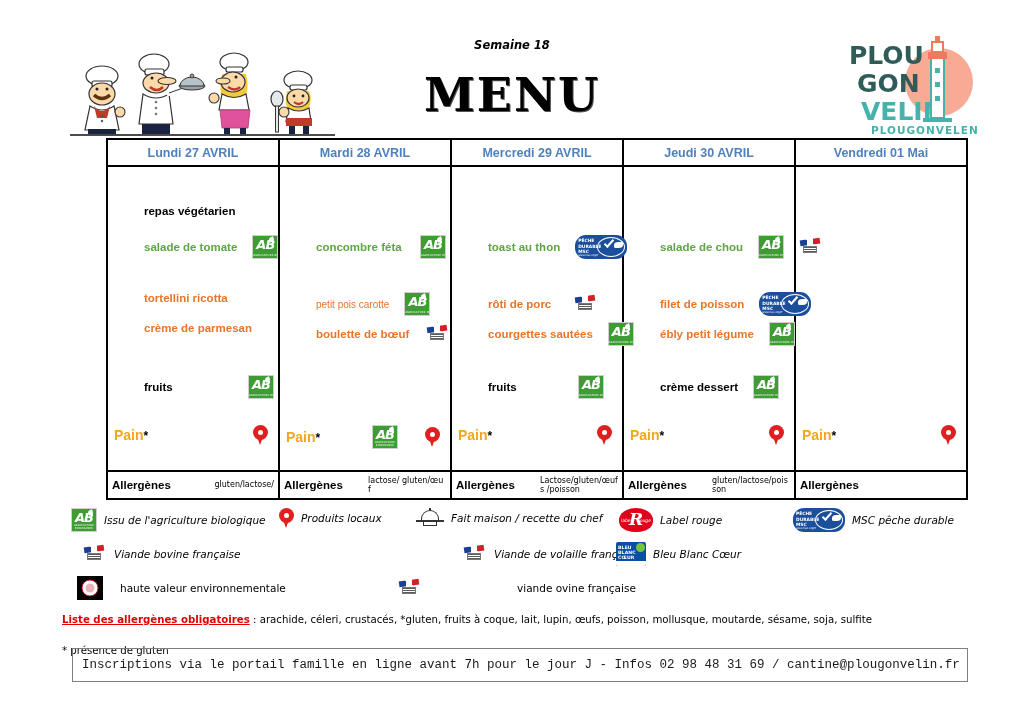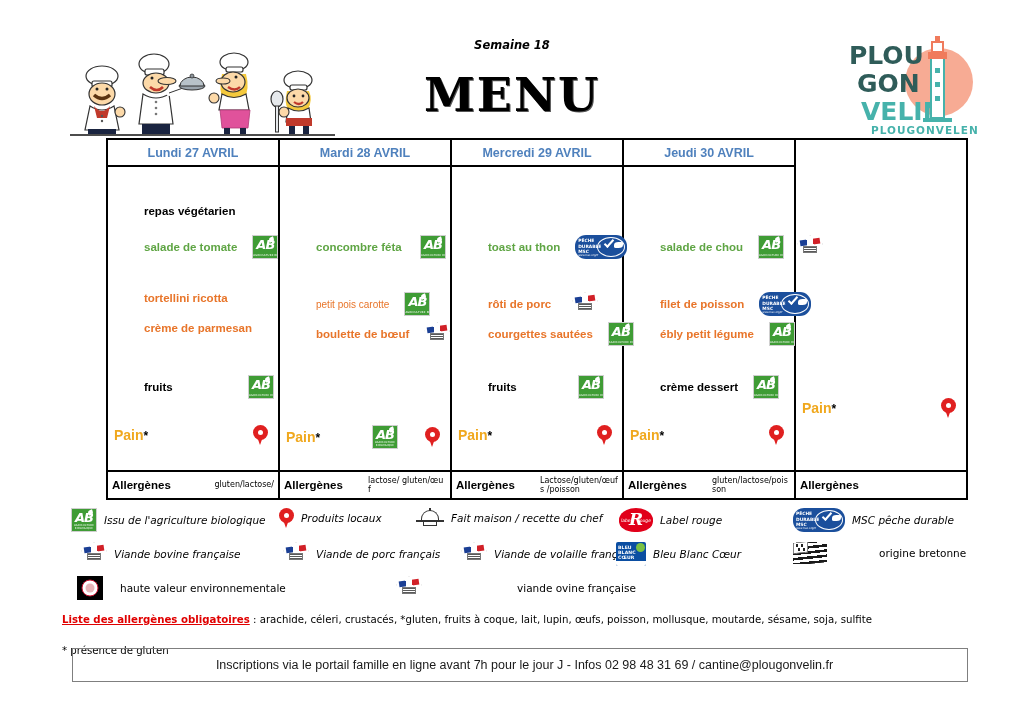--- a/index.html
+++ b/index.html
@@ -275,23 +275,23 @@
   }
   .allerg-list .red {
     color: #e00000; font-weight: bold; text-decoration: underline;
   }
   .allerg-list .gluten-note { display: block; margin-top: 16px; }
 
   .footer {
     position: absolute; left: 72px; top: 648px;
     width: 896px; height: 34px;
     border: 1px solid #7f7f7f;
-    display: flex; align-items: center; justify-content: center;
+    display: flex; align-items: center; justify-content: flex-start;
     font-size: 12.5px; color: #1a1a1a;
-    font-family: Liberation Sans, sans-serif;
+    font-family: Liberation Mono, monospace;
     padding-left: 9px;
   }
 </style>
 </head>
 <body>
 
 <div class="page">
 
   <div class="header">
 
@@ -619,20 +619,21 @@
           </span>
         </div>
       </div>
       <div class="allerg-row">
         <span class="allerg-label">Allergènes</span>
         <span class="allerg-val">gluten/lactose/poisson</span>
       </div>
     </div>
 
     <div class="day-col">
+      <div class="day-head">Vendredi 01 Mai</div>
       <div class="day-body">
         <div class="pain-row">
           <span class="t-pain"><span>Pain</span><span class="star">*</span></span>
           <span class="badges">
             <span class="ico pin">
                 <span class="head"></span>
                 <span class="tip"></span>
                 <span class="dot"></span>
               </span>
           </span>
@@ -697,59 +698,39 @@
     <div class="lg-row">
       <div class="lg-item" style="left:10px">
         <span class="ico vpf">
             <span class="star5"></span>
             <span class="band"></span>
             <span class="plate"></span>
             <span class="outline"></span>
           </span>
         <span class="lg-txt">Viande bovine française</span>
       </div>
-      <div class="lg-item" style="left:212px">
-        <span class="ico vpf">
-            <span class="star5"></span>
-            <span class="band"></span>
-            <span class="plate"></span>
-            <span class="outline"></span>
-          </span>
-        <span class="lg-txt">Viande de porc français</span>
-      </div>
       <div class="lg-item" style="left:390px">
         <span class="ico vpf">
             <span class="star5"></span>
             <span class="band"></span>
             <span class="plate"></span>
             <span class="outline"></span>
           </span>
         <span class="lg-txt">Viande de volaille française</span>
       </div>
       <div class="lg-item" style="left:545px">
         <span class="ico bbc">
             <span class="grn"></span>
             <span class="l1">BLEU</span>
             <span class="l2">BLANC</span>
             <span class="l3">CŒUR</span>
             <span class="btm"></span>
           </span>
         <span class="lg-txt">Bleu Blanc Cœur</span>
       </div>
-      <div class="lg-item" style="left:722px">
-        <span class="ico breizh">
-          <span class="flag"></span>
-            <span class="canton"></span>
-          <span class="erm" style="left:3px;top:2px"></span>
-            <span class="erm" style="left:8px;top:2px"></span>
-          <span class="erm" style="left:5px;top:6px"></span>
-            <span class="erm" style="left:10px;top:6px"></span>
-        </span>
-        <span class="lg-txt plain" style="margin-left:45px">origine bretonne</span>
-      </div>
     </div>
 
     <div class="lg-row" style="height:30px">
       <div class="lg-item" style="left:6px">
         <span class="ico hve">
             <span class="circ"></span>
             <span class="inner"></span>
           </span>
         <span class="lg-txt plain" style="margin-left:10px">haute valeur environnementale</span>
       </div>

